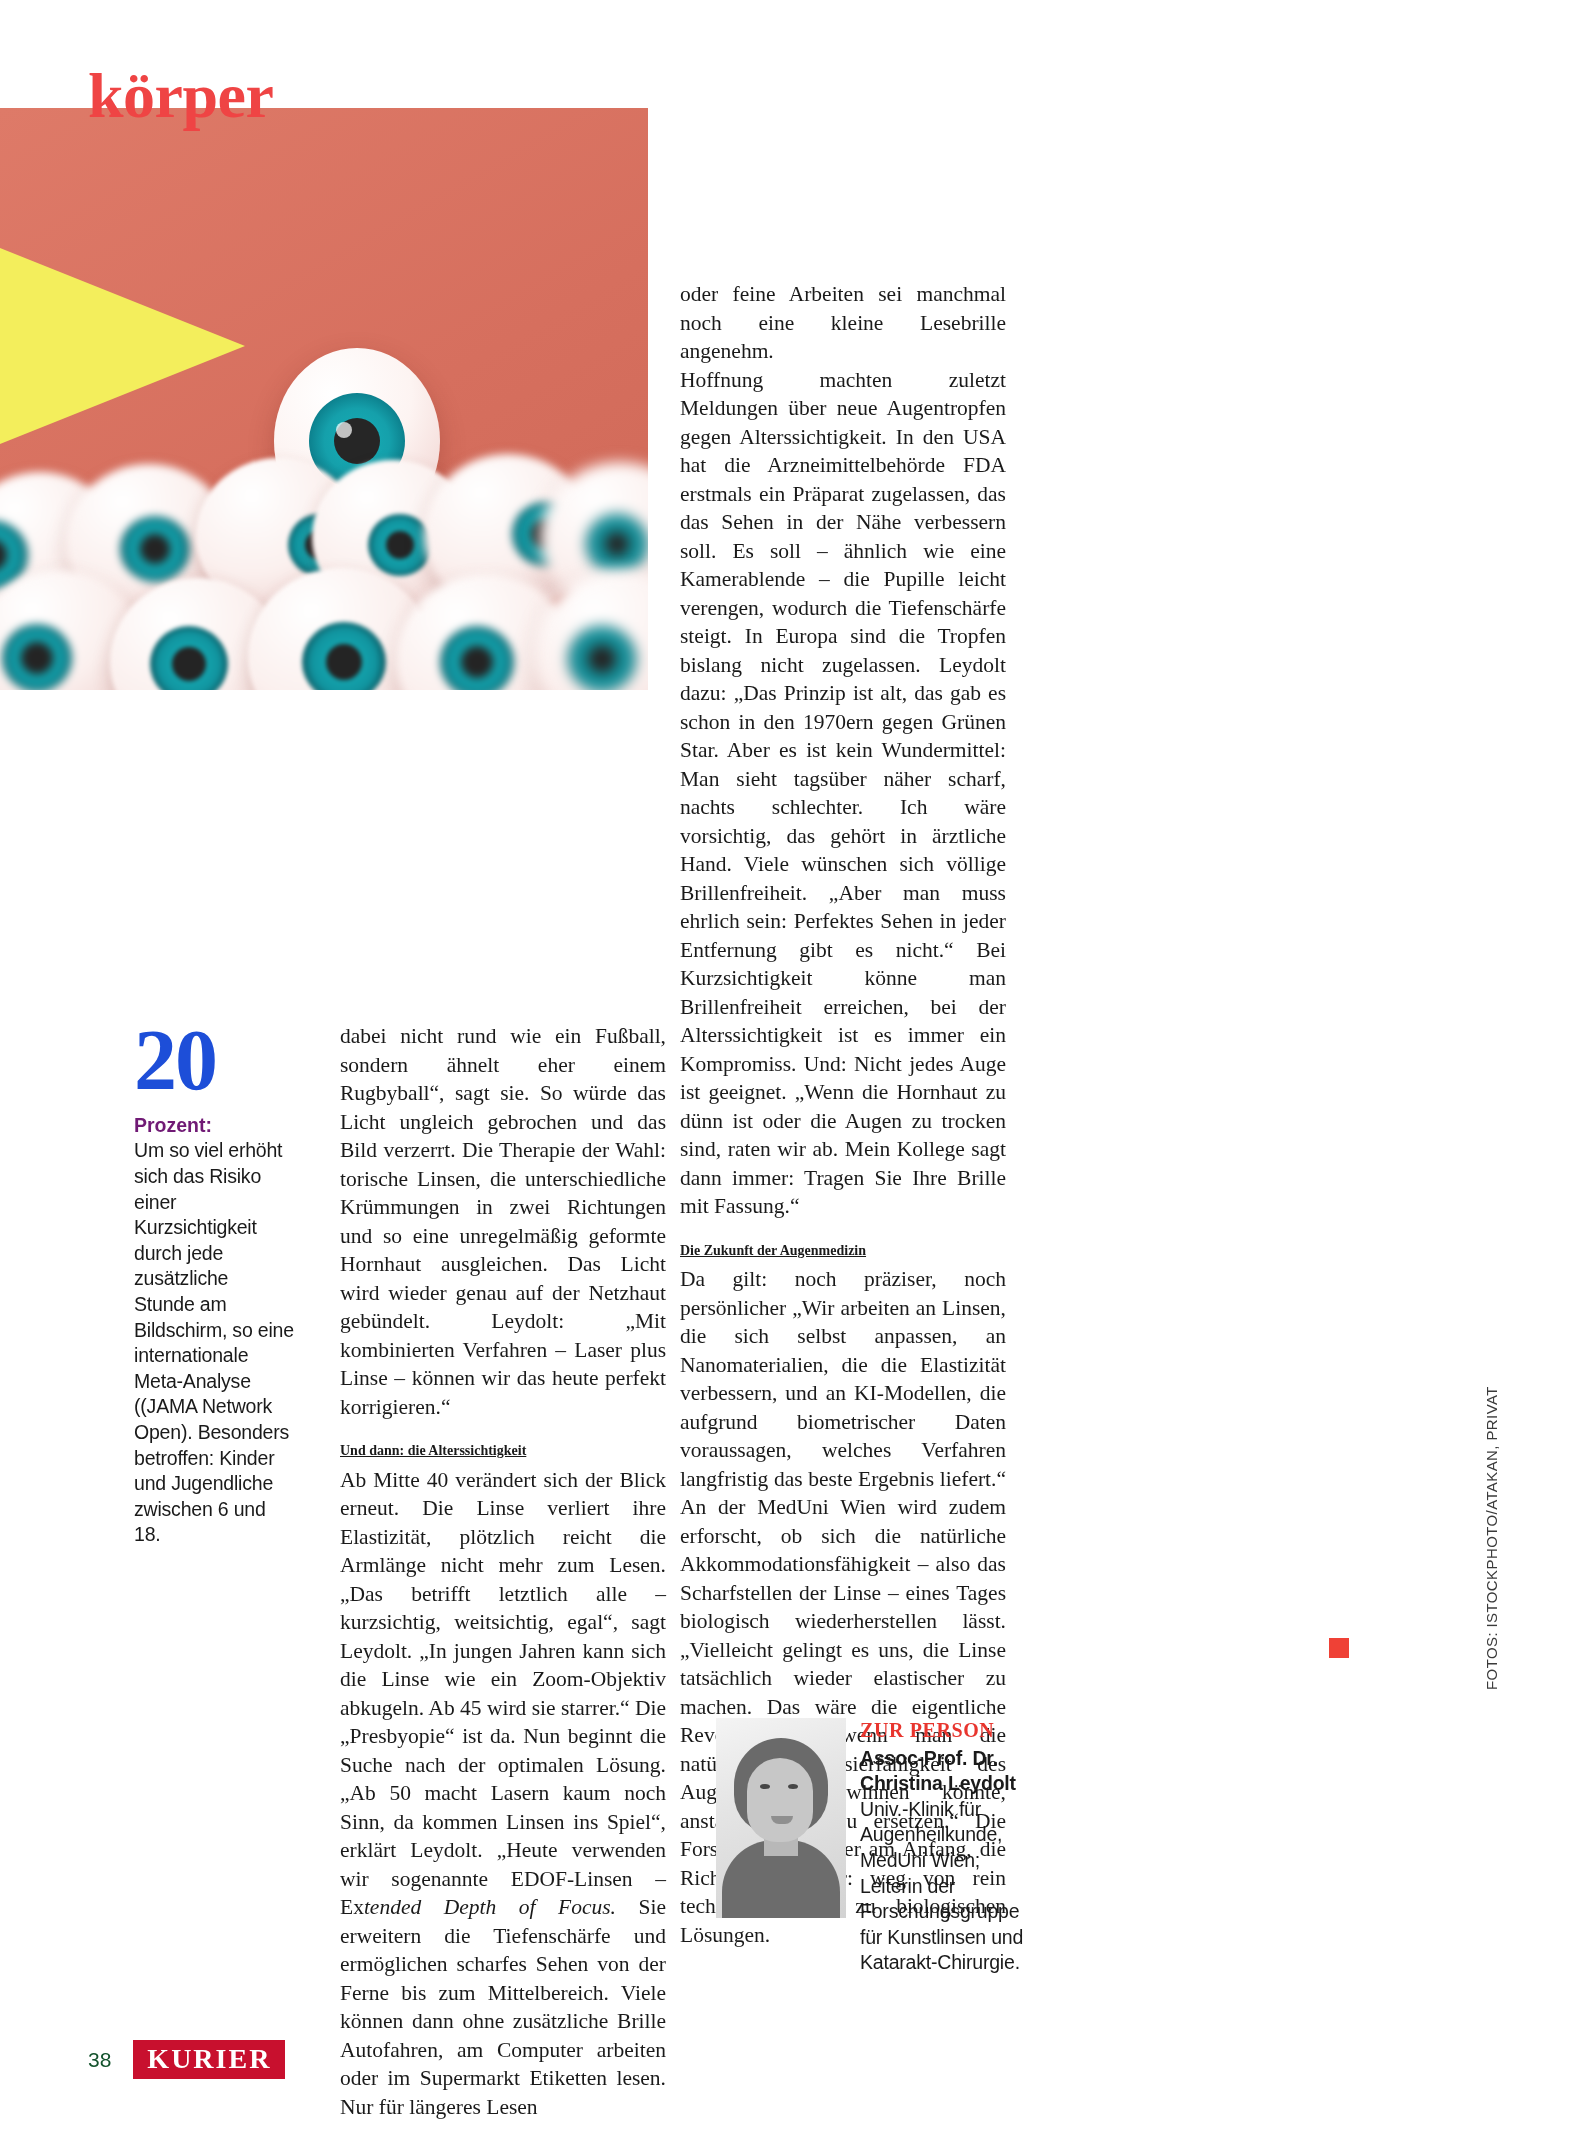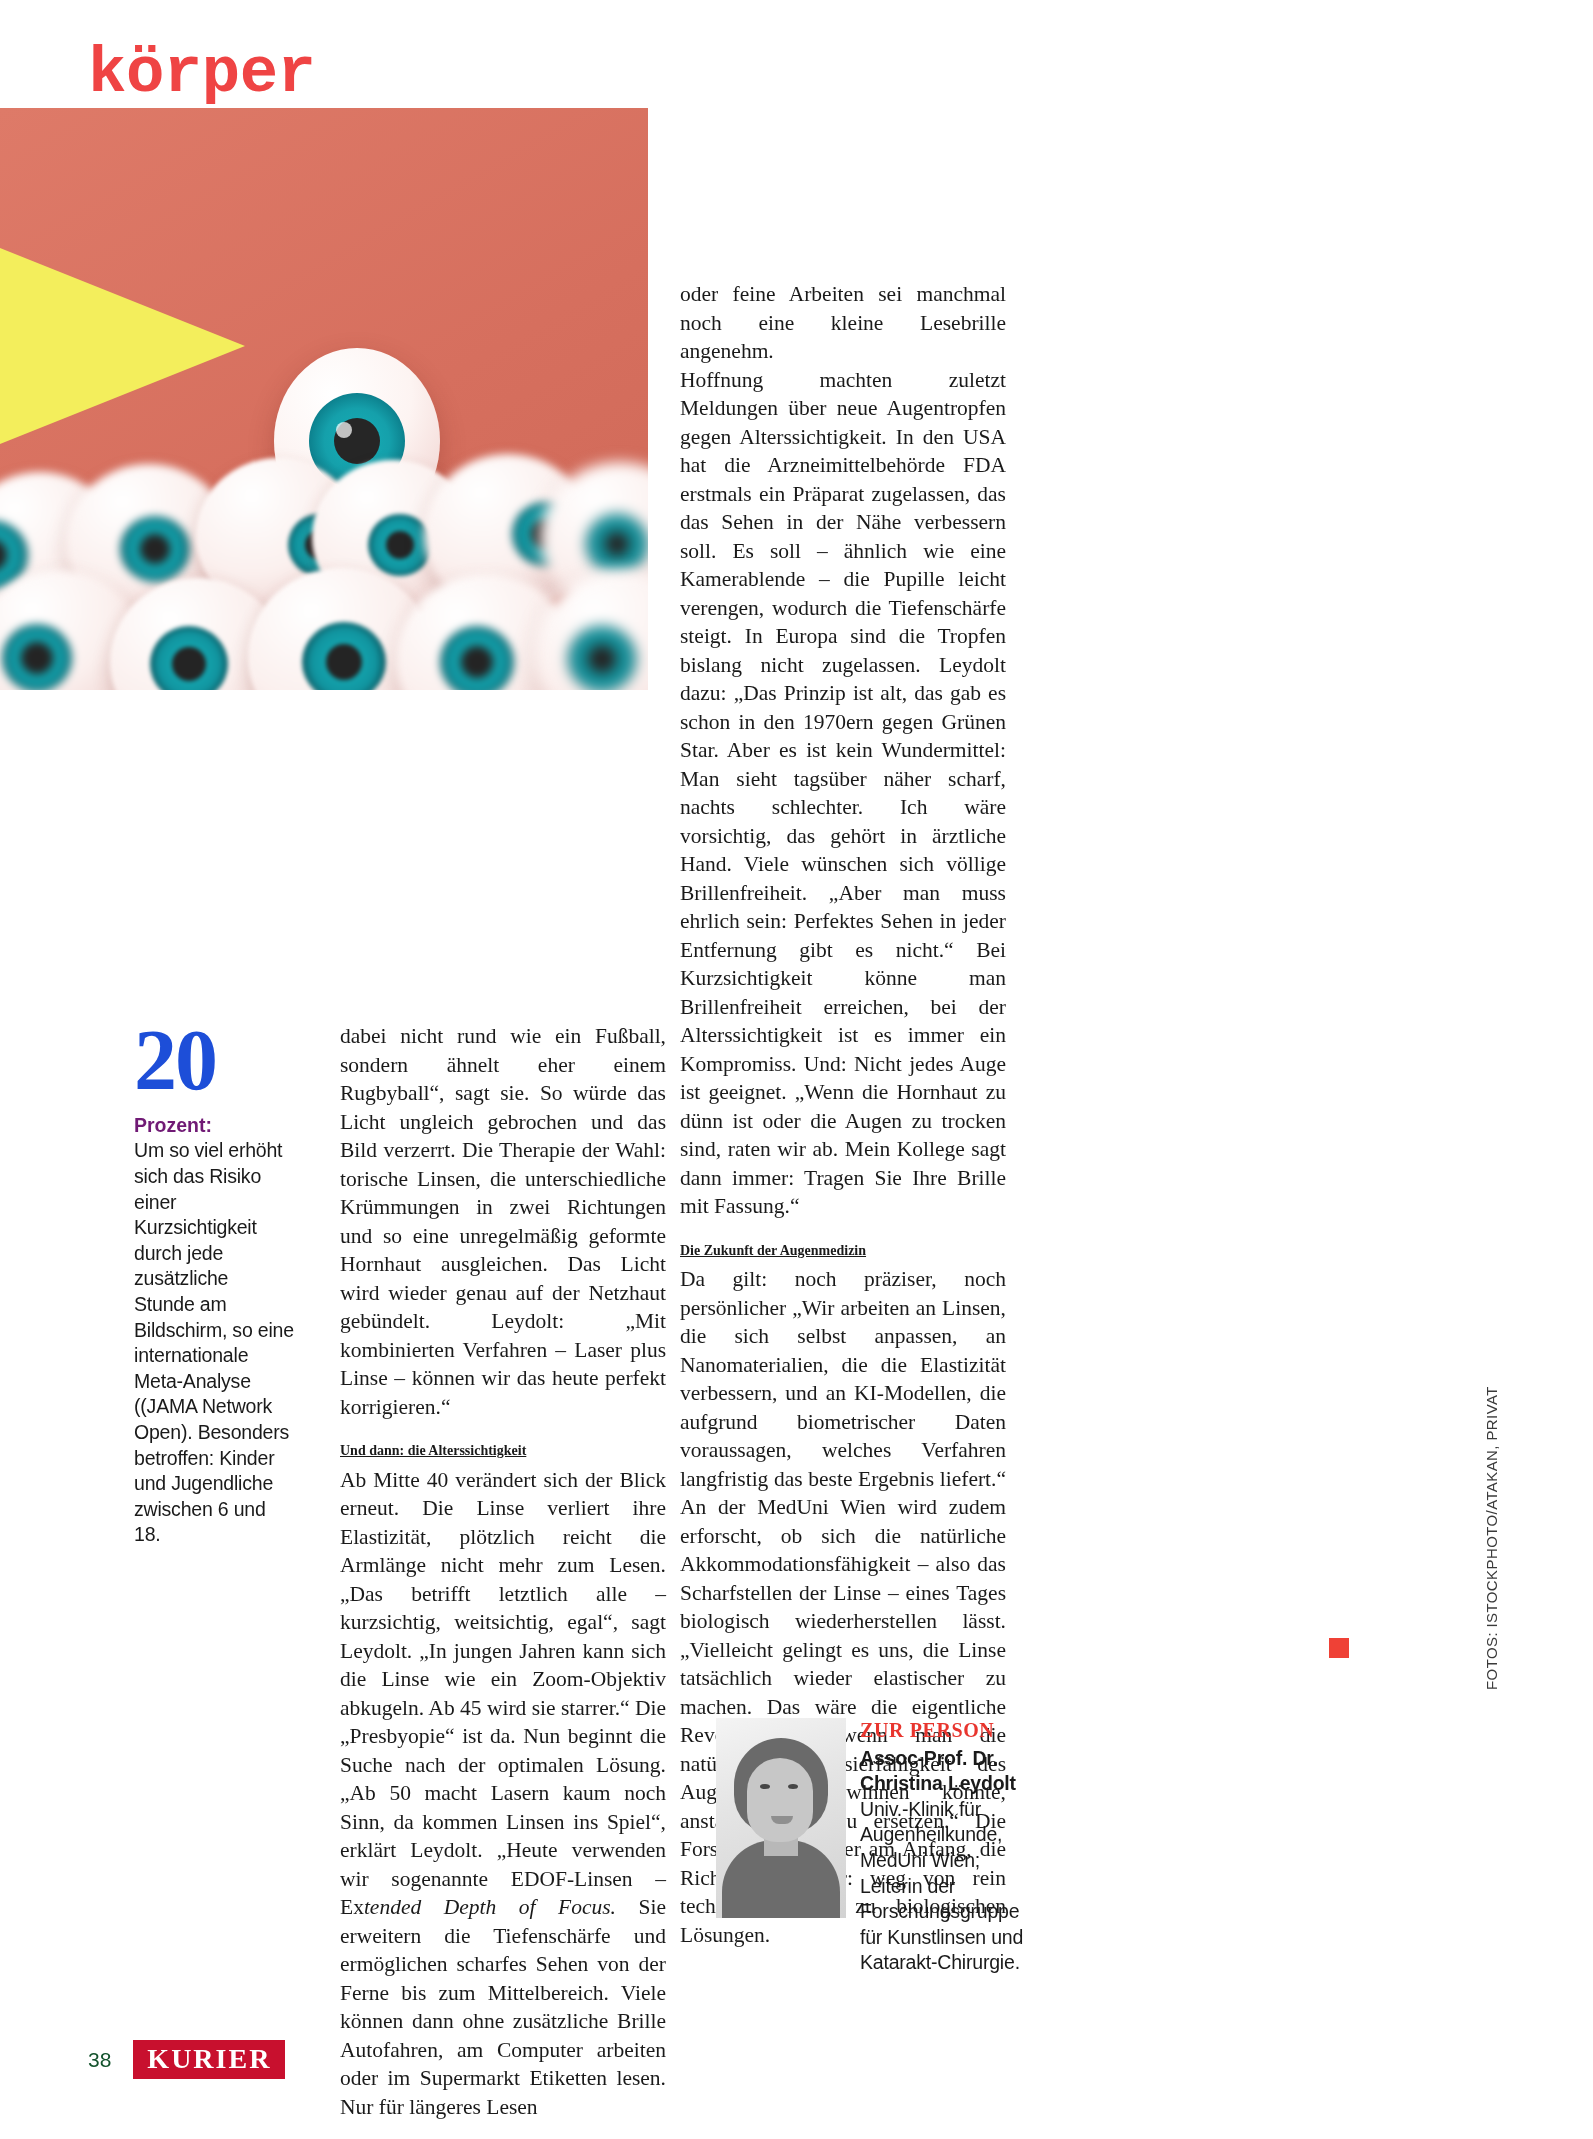--- a/index.html
+++ b/index.html
@@ -10,22 +10,22 @@
     background: #ffffff;
     font-family: "Liberation Serif", serif;
     position: relative;
     overflow: hidden;
   }
 
   
   .section-kicker {
     position: absolute;
     left: 88px;
-    top: 42px;
-    font-family: Liberation Mono, monospace;
+    top: 64px;
+    font-family: Liberation Serif, serif;
     font-size: 64px;
     font-weight: 700;
     color: #ef4444;
     letter-spacing: -0.5px;
     line-height: 1;
     z-index: 5;
   }
 
   
   .hero {

